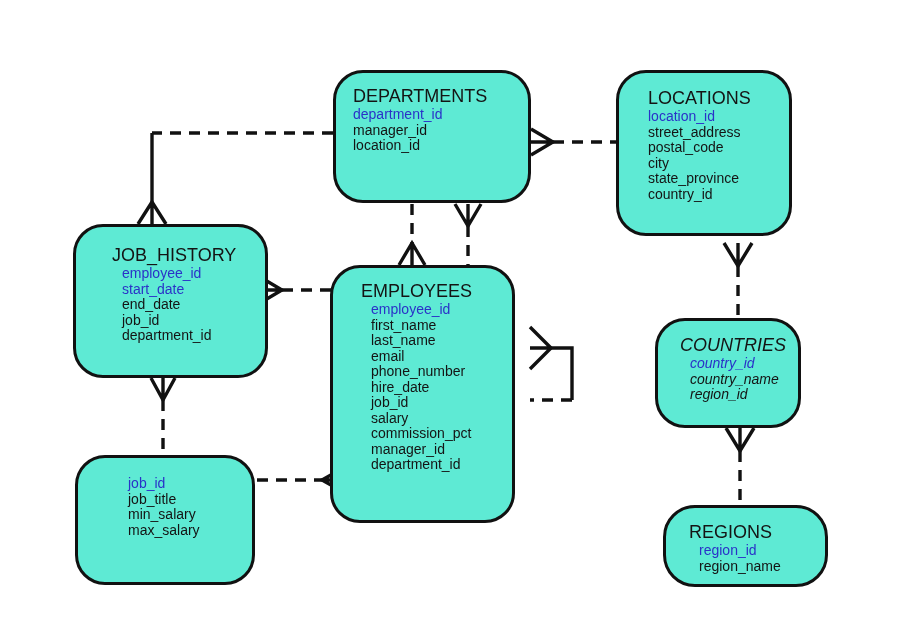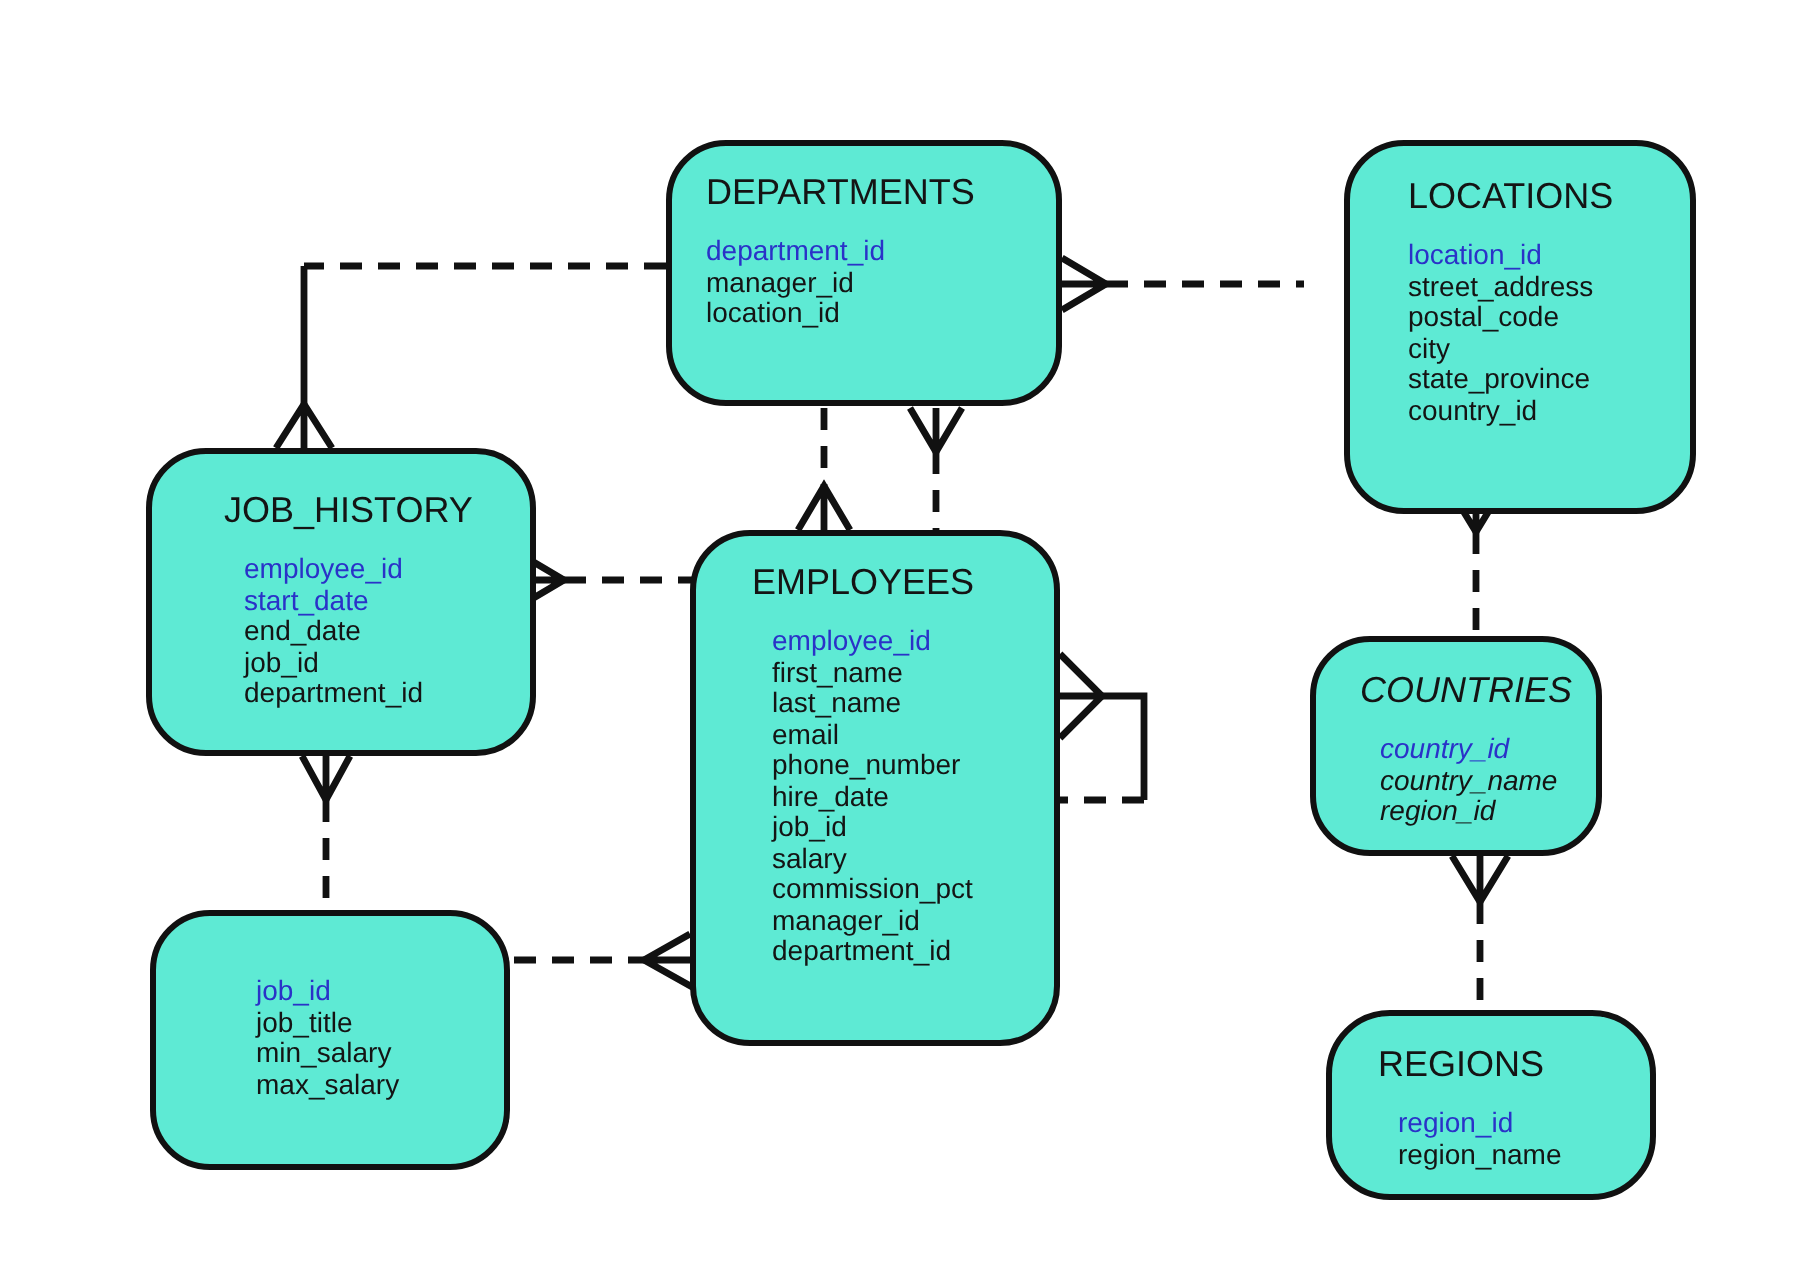--- a/index.html
+++ b/index.html
@@ -40,40 +40,40 @@
   }
   .entity-title {
     font-size: 18px;
     line-height: 20px;
     color: var(--text-color, #141414);
     white-space: nowrap;
     margin-bottom: 1px;
   }
   ul.fields {
     list-style: none;
-    margin: 12px;
+    margin: 0;
     padding: 0;
   }
   .field {
     font-size: 14px;
     line-height: 15.5px;
     color: var(--text-color, #141414);
     white-space: nowrap;
   }
   .field.pk {
     color: var(--pk-color, #2a32c8);
   }
   
   #departments { left: 333px; top: 70px;  width: 198px; height: 133px; padding: 13px 0 0 17px; }
-  #locations   { left: 672px; top: 70px;  width: 176px; height: 187px; padding: 15px 12px 0 29px; }
+  #locations   { left: 616px; top: 70px;  width: 176px; height: 166px; padding: 15px 12px 0 29px; }
   #job_history { left: 73px;  top: 224px; width: 195px; height: 154px; padding: 18px 0 0 36px; }
-  #employees   { left: 345px; top: 265px; width: 185px; height: 258px; padding: 13px 12px 0 28px; }
+  #employees   { left: 330px; top: 265px; width: 185px; height: 258px; padding: 13px 12px 0 28px; }
   #countries   { left: 655px; top: 318px; width: 146px; height: 110px; padding: 14px 0 0 22px; font-style: italic; }
   #jobs        { left: 75px;  top: 455px; width: 180px; height: 130px; padding: 18px 0 0 40px; }
-  #regions     { left: 663px; top: 505px; width: 165px; height: 95px;  padding: 14px 0 0 23px; border-radius: 32px; }
+  #regions     { left: 663px; top: 505px; width: 165px; height: 82px;  padding: 14px 0 0 23px; border-radius: 32px; }
   #departments ul.fields, #locations ul.fields { margin-left: 0; }
   #job_history ul.fields, #employees ul.fields, #countries ul.fields,
   #jobs ul.fields, #regions ul.fields { margin-left: 10px; }
 </style>
 </head>
 <body>
 
 <div id="canvas" style="--line-color: #111111; --pk-color: #2a32c8; --text-color: #141414; --bg-color: #ffffff;">
 
   <svg id="connectors" viewBox="0 0 900 632" xmlns="http://www.w3.org/2000/svg">

